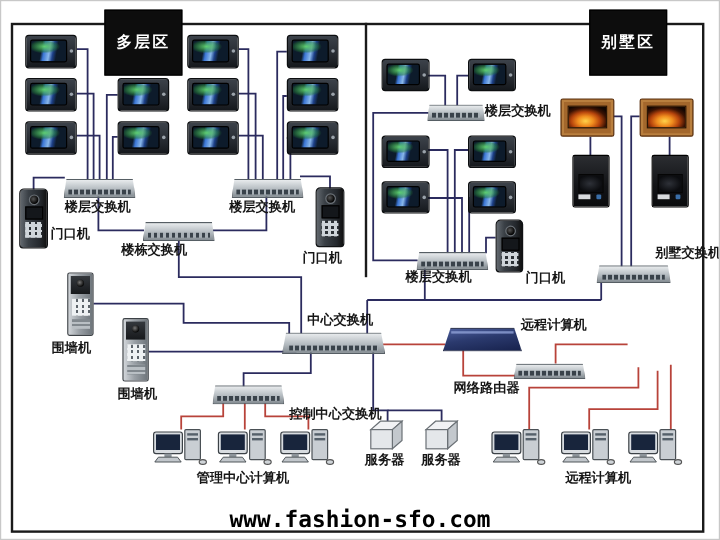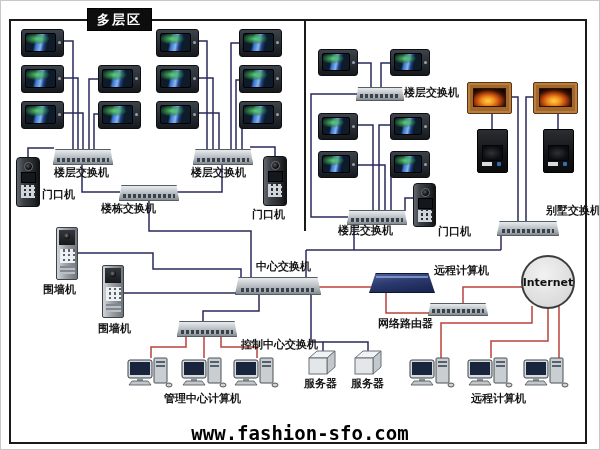--- a/index.html
+++ b/index.html
@@ -3,21 +3,21 @@
 <meta charset="utf-8">
 <style>
   html,body{margin:0;padding:0;background:#fff;}
   #canvas{position:relative;width:600px;height:450px;background:#ffffff;overflow:hidden;
           font-family:"DejaVu Sans",sans-serif;border:1px solid #c8c8c8;box-sizing:border-box;}
   .abs{position:absolute;}
   
   .frame{position:absolute;left:8px;top:18px;width:578px;height:425px;border:2px solid #1a1a1a;box-sizing:border-box;}
   .divider{position:absolute;left:303px;top:18px;width:2px;height:212px;background:#1a1a1a;}
   
-  .regionbox{position:absolute;top:7px;height:21px;line-height:21px;padding:0 9px;background:#0d0d0d;
+  .regionbox{position:absolute;top:7px;height:21px;line-height:21px;padding:16px 9px;background:#0d0d0d;
              color:#fff;font-size:13px;font-weight:bold;letter-spacing:2px;border:1px solid #000;}
   
   .lbl{position:absolute;font-size:11px;font-weight:bold;color:#161616;white-space:nowrap;line-height:11px;}
   
   .mon{position:absolute;width:43px;height:28px;background:linear-gradient(180deg,#3c424a,#22262c 70%,#15181c);
        border:1px solid #0c0e10;border-radius:3px;box-sizing:border-box;}
   .mon .scr{position:absolute;left:3px;top:3px;right:7px;bottom:4px;border:1px solid #000;border-radius:2px;
        background:
          radial-gradient(ellipse 60% 45% at 38% 28%,rgba(96,210,110,.95),rgba(40,130,60,.5) 55%,transparent 75%),
          linear-gradient(100deg,transparent 30%,rgba(70,140,255,.8) 38%,rgba(150,200,255,.9) 52%,rgba(40,90,200,.6) 62%,transparent 72%),
@@ -128,20 +128,21 @@
       <polyline points="531,305 531,322 440,322 440,357"></polyline>
       <polyline points="547,308 547,340 490,340 490,357"></polyline>
       <polyline points="558,303 558,357"></polyline>
       <polyline points="185,334 185,346 150,346 150,357"></polyline>
       <polyline points="203,334 203,357"></polyline>
       <polyline points="220,334 220,346 256,346 256,357"></polyline>
     </g>
   </svg>
 
   <div class="regionbox" style="left:86px;"><span>多层区</span></div>
+  <div class="regionbox" style="left:490px;"><span>别墅区</span></div>
 
   <div class="mon" style="left:20px;top:28px;">
       <div class="scr"></div>
       <div class="btn"></div>
     </div>
   <div class="mon" style="left:20px;top:64px;">
       <div class="scr"></div>
       <div class="btn"></div>
     </div>
   <div class="mon" style="left:20px;top:100px;">
@@ -277,23 +278,20 @@
       <div class="ports"></div>
     </div>
   <div class="switch" style="left:427px;top:302px;width:58px;height:11px;">
       <div class="ports"></div>
     </div>
 
   <div class="firewall" style="left:368px;top:272px;width:64px;height:18px;">
       <div class="fedge"></div>
     </div>
 
-  <div class="internet" style="left:520px;top:254px;">
-    <span>Internet</span>
-  </div>
 
   <div class="abs" style="left:306px;top:348px;width:30px;height:26px;">
     <svg width="30" height="26">
       <polygon points="2,9 20,9 28,2 10,2" fill="#f1f2f4" stroke="#6b7176" stroke-width="1"></polygon>
       <polygon points="20,9 28,2 28,18 20,25" fill="#c3c8cd" stroke="#6b7176" stroke-width="1"></polygon>
       <rect x="2" y="9" width="18" height="16" fill="#e4e7ea" stroke="#6b7176" stroke-width="1"></rect>
     </svg>
   </div>
   <div class="abs" style="left:352px;top:348px;width:30px;height:26px;">
     <svg width="30" height="26">

